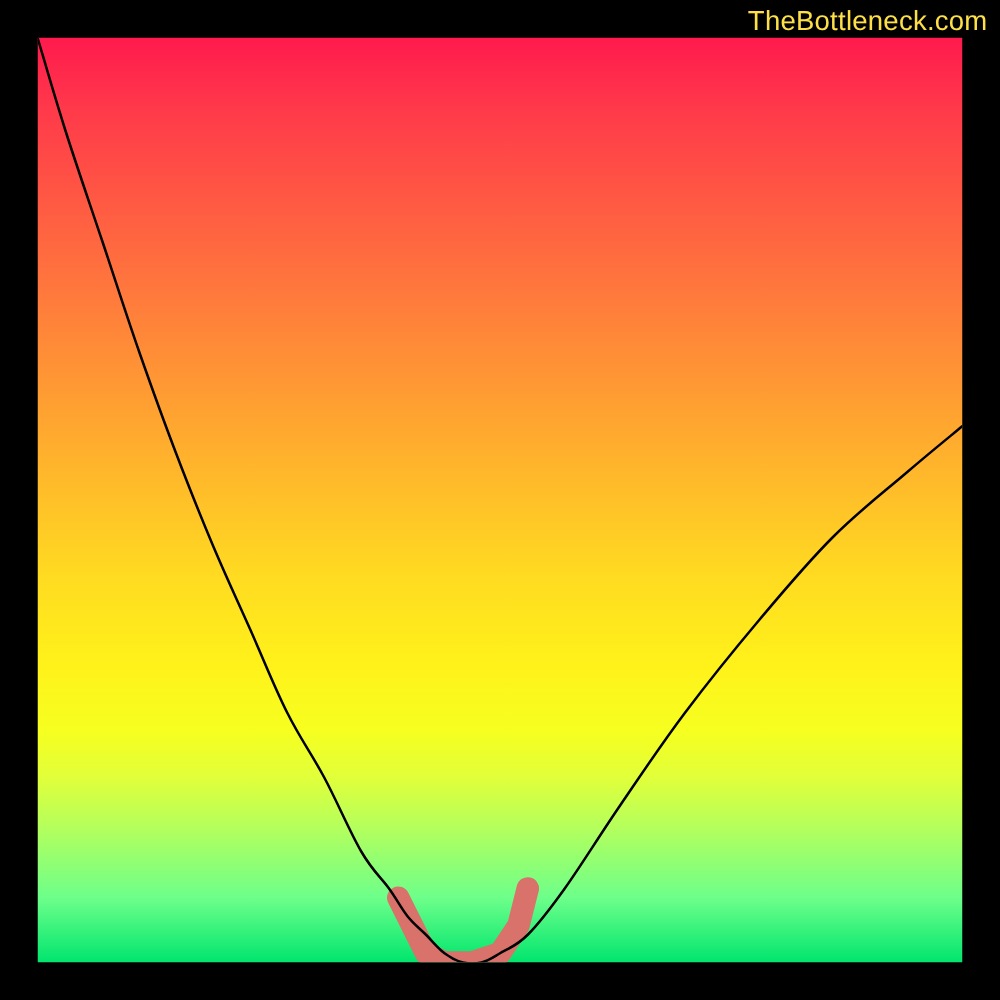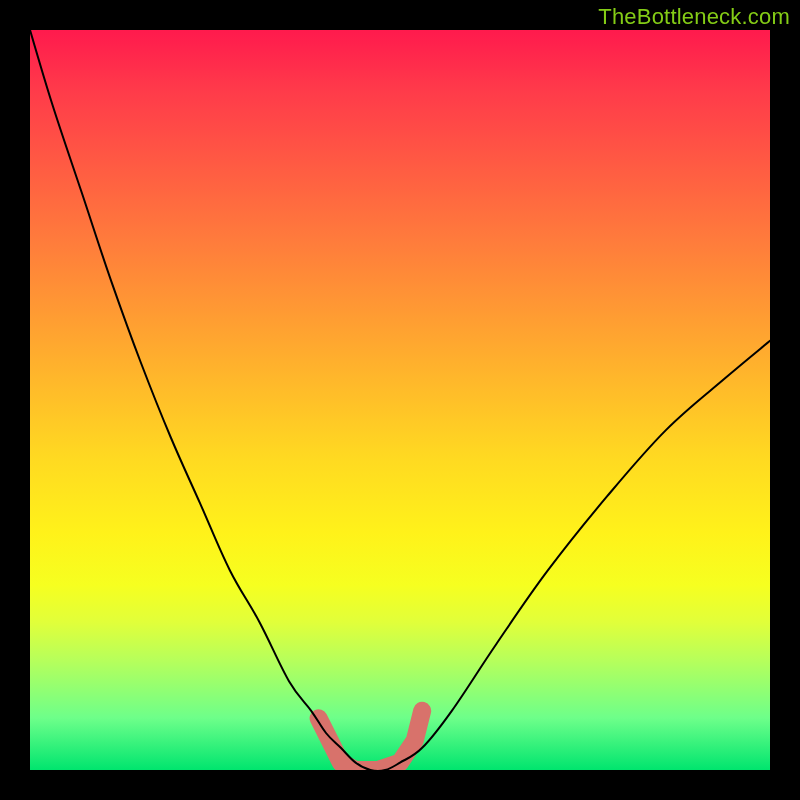--- a/index.html
+++ b/index.html
@@ -16,21 +16,21 @@
     top: 0;
     left: 0;
     width: 800px;
     height: 800px;
     background: #000;
   }
   .watermark {
     position: absolute;
     top: 4px;
     right: 10px;
-    color: #84cc16;
+    color: #fde047;
     font-size: 22px;
     font-weight: 500;
     letter-spacing: 0.2px;
     z-index: 10;
   }
   .plot {
     position: absolute;
     top: 30px;
     left: 30px;
     width: 740px;

